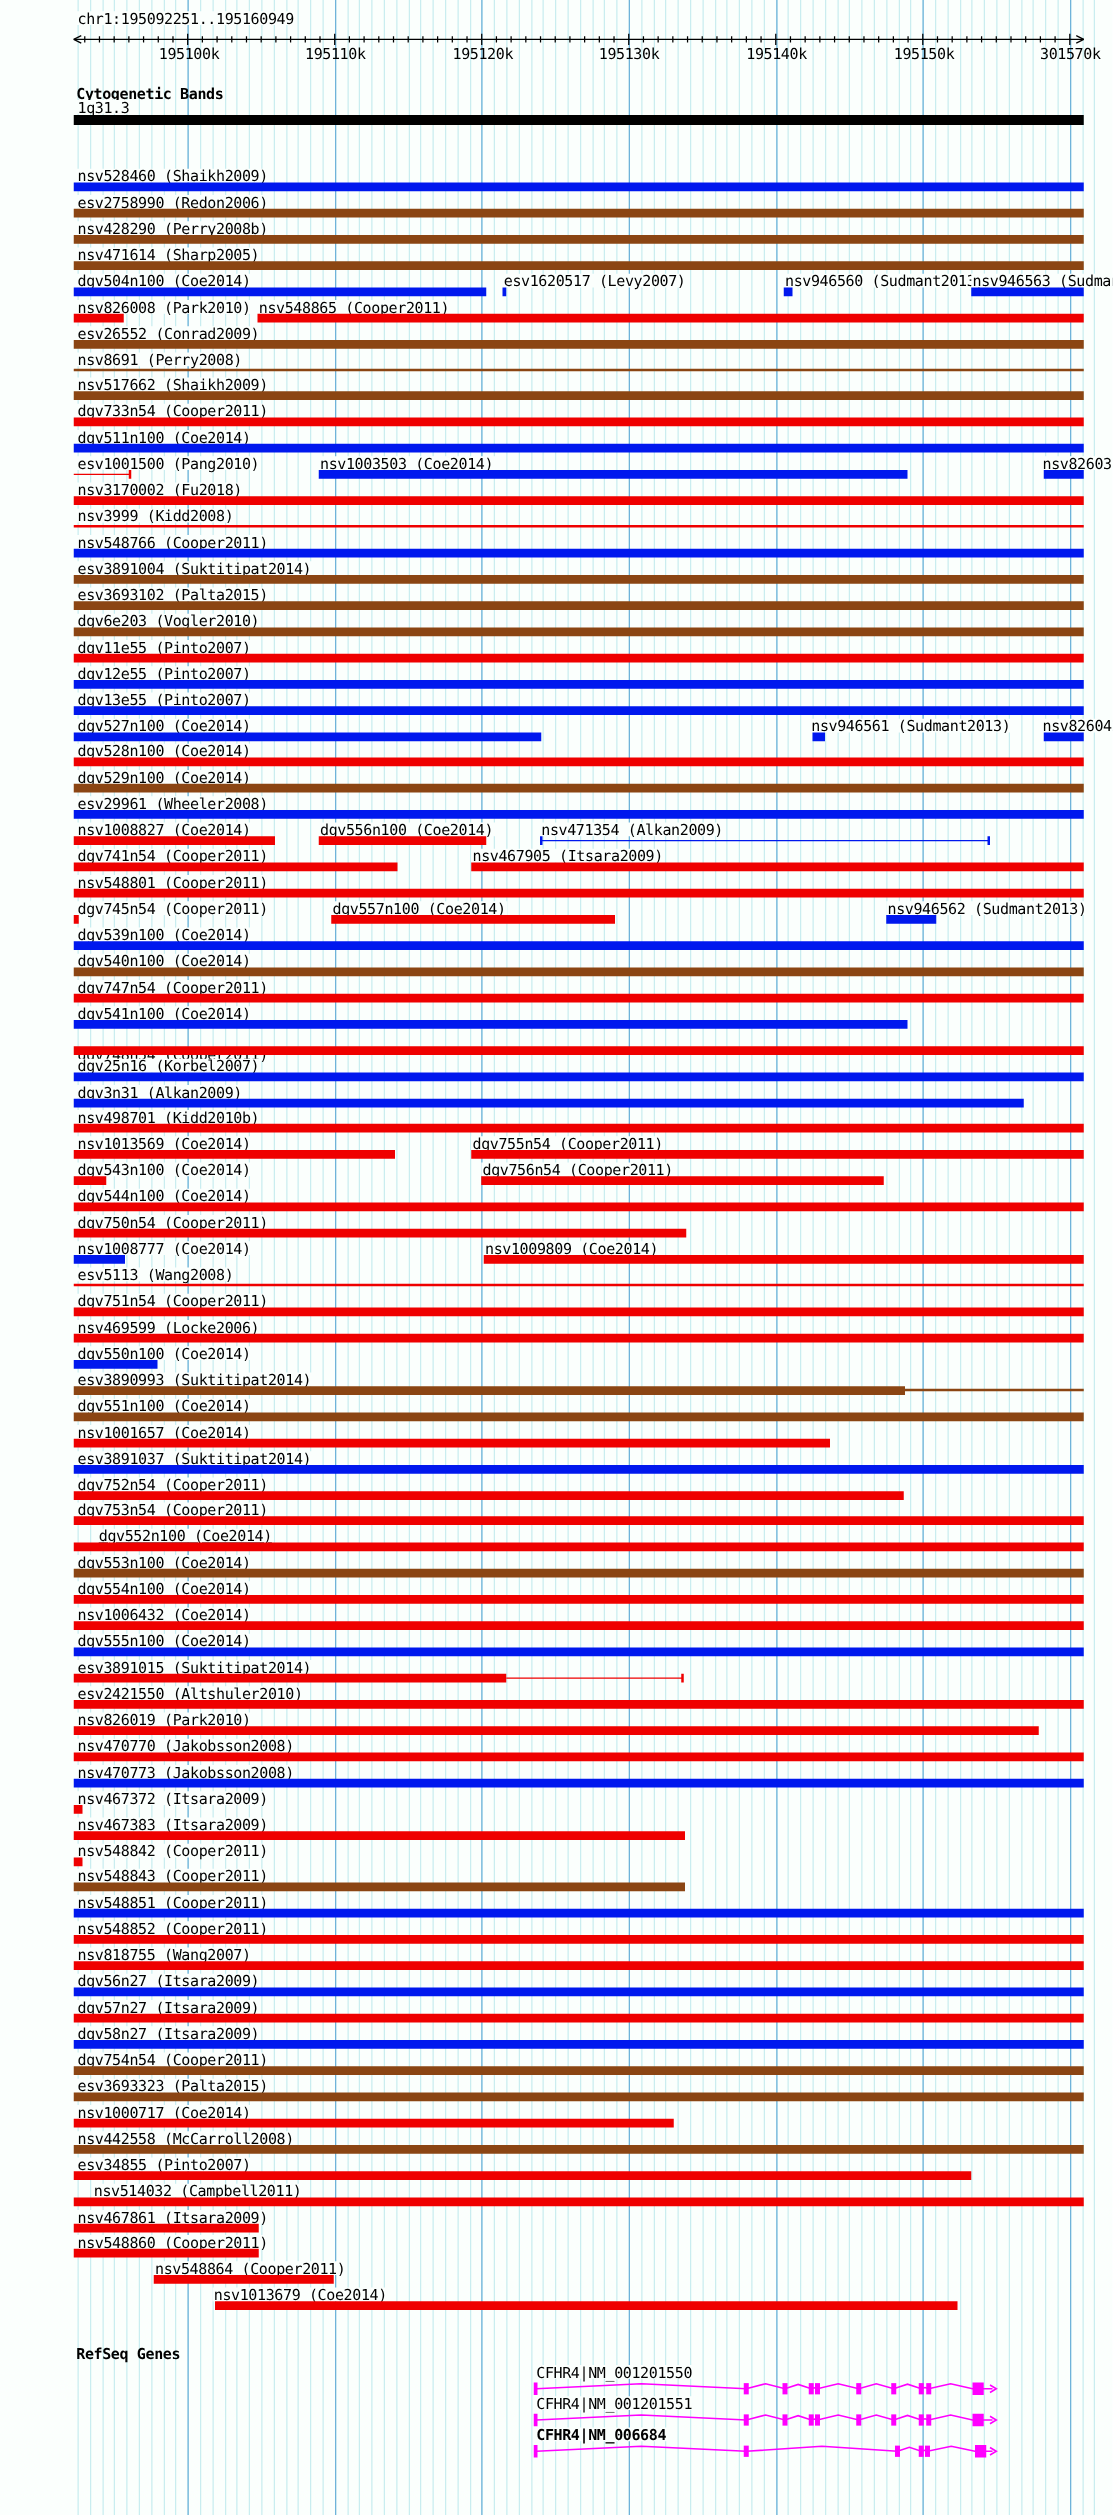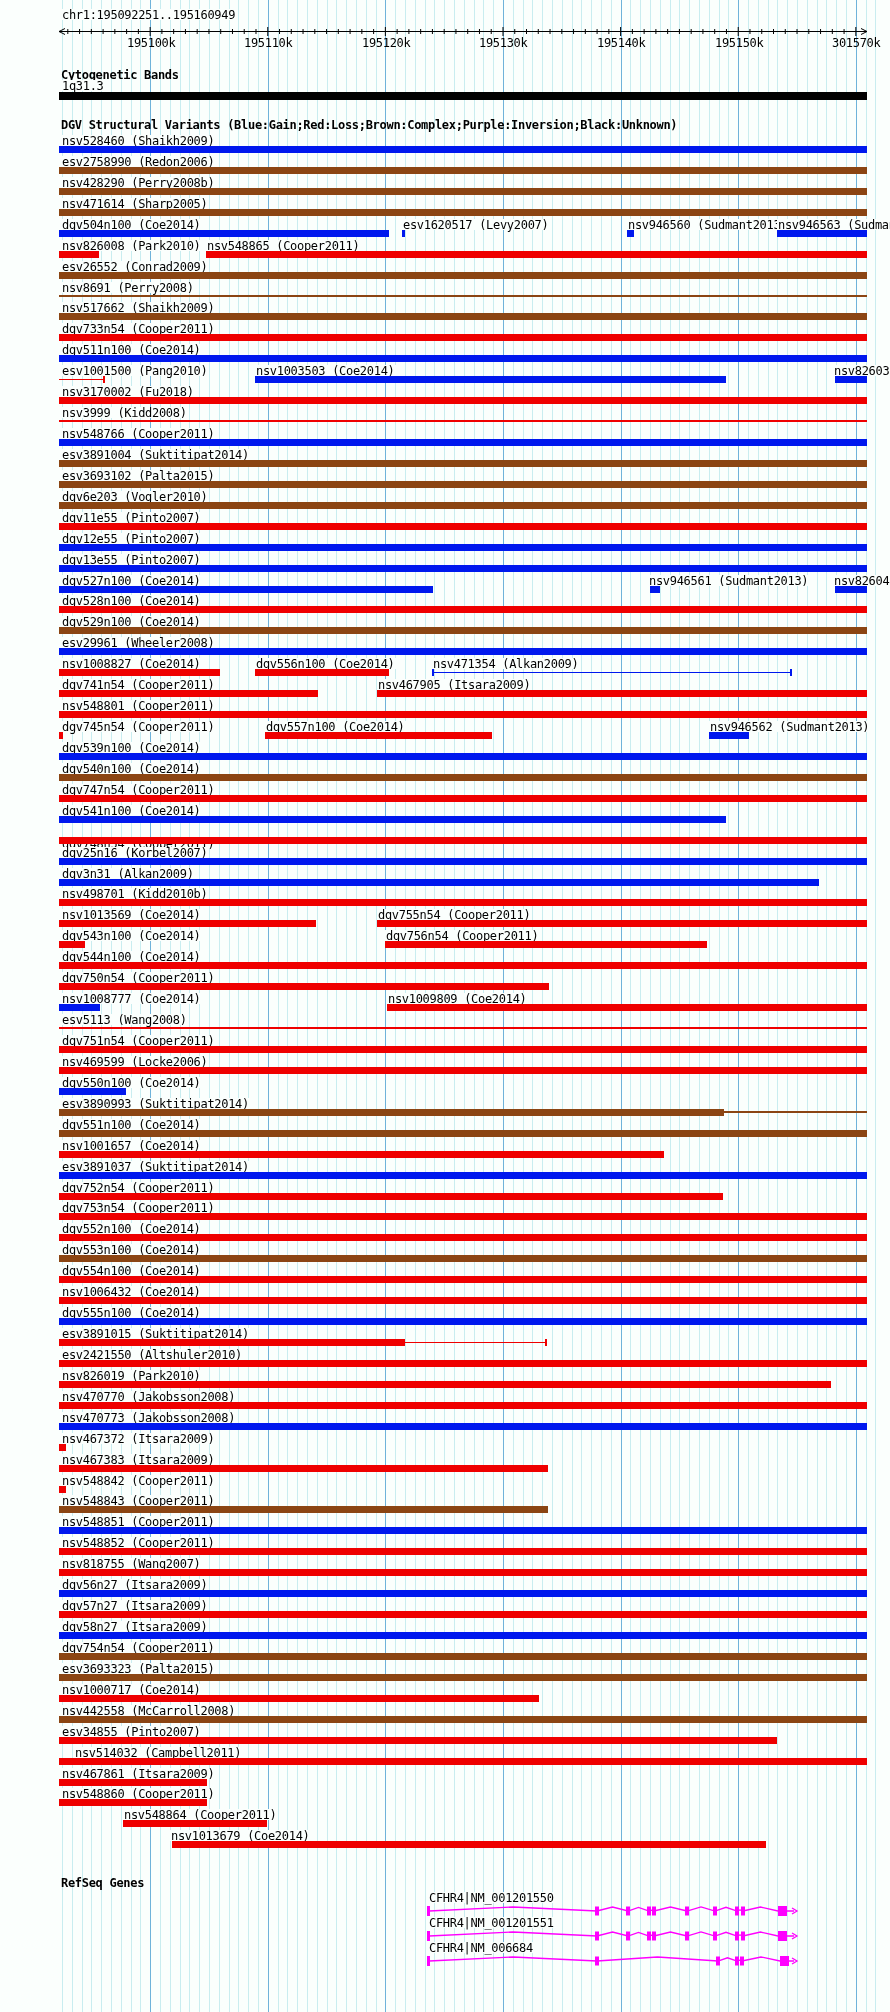--- a/index.html
+++ b/index.html
@@ -201,21 +201,20 @@
       <div class="lbl" style="top: 37px; left: 478px; background: transparent;">195130k</div>
       <div class="lbl" style="top: 37px; left: 596px; background: transparent;">195140k</div>
       <div class="lbl" style="top: 37px; left: 714px; background: transparent;">195150k</div>
       <div class="lbl" style="top: 37px; left: 831px; background: transparent;">301570k</div>
     </div>
 
   <div class="hdr" style="left:61px;top:69px;">Cytogenetic Bands</div>
   <div class="lbl" style="left:61px;top:80px;">1q31.3</div>
   <div style="position:absolute;left:59px;top:92px;width:808px;height:8px;background:#000;"></div>
 
-  <div class="hdr" style="left:61px;top:119px;">DGV Structural Variants (Blue:Gain;Red:Loss;Brown:Complex;Purple:Inversion;Black:Unknown)</div>
 
   <div id="dgv-rows">
       <div class="lbl" style="left: 61px; top: 135px;">nsv528460 (Shaikh2009)</div>
       <div class="bar" style="left: 59px; top: 146px; width: 808px; background: rgb(0, 24, 238);"></div>
       <div class="lbl" style="left: 61px; top: 156px;">esv2758990 (Redon2006)</div>
       <div class="bar" style="left: 59px; top: 167px; width: 808px; background: rgb(139, 69, 19);"></div>
       <div class="lbl" style="left: 61px; top: 177px;">nsv428290 (Perry2008b)</div>
       <div class="bar" style="left: 59px; top: 188px; width: 808px; background: rgb(139, 69, 19);"></div>
       <div class="lbl" style="left: 61px; top: 198px;">nsv471614 (Sharp2005)</div>
       <div class="bar" style="left: 59px; top: 209px; width: 808px; background: rgb(139, 69, 19);"></div>
@@ -344,21 +343,21 @@
       <div class="lbl" style="left: 61px; top: 1119px;">dgv551n100 (Coe2014)</div>
       <div class="bar" style="left: 59px; top: 1130px; width: 808px; background: rgb(139, 69, 19);"></div>
       <div class="lbl" style="left: 61px; top: 1140px;">nsv1001657 (Coe2014)</div>
       <div class="bar" style="left: 59px; top: 1151px; width: 605px; background: rgb(239, 0, 0);"></div>
       <div class="lbl" style="left: 61px; top: 1161px;">esv3891037 (Suktitipat2014)</div>
       <div class="bar" style="left: 59px; top: 1172px; width: 808px; background: rgb(0, 24, 238);"></div>
       <div class="lbl" style="left: 61px; top: 1182px;">dgv752n54 (Cooper2011)</div>
       <div class="bar" style="left: 59px; top: 1193px; width: 664px; background: rgb(239, 0, 0);"></div>
       <div class="lbl" style="left: 61px; top: 1202px;">dgv753n54 (Cooper2011)</div>
       <div class="bar" style="left: 59px; top: 1213px; width: 808px; background: rgb(239, 0, 0);"></div>
-      <div class="lbl" style="left: 61px; top: 1223px; text-decoration: underline;">dgv552n100 (Coe2014)</div>
+      <div class="lbl" style="left: 78px; top: 1223px; text-decoration: underline;">dgv552n100 (Coe2014)</div>
       <div class="bar" style="left: 59px; top: 1234px; width: 808px; background: rgb(239, 0, 0);"></div>
       <div class="lbl" style="left: 61px; top: 1244px;">dgv553n100 (Coe2014)</div>
       <div class="bar" style="left: 59px; top: 1255px; width: 808px; background: rgb(139, 69, 19);"></div>
       <div class="lbl" style="left: 61px; top: 1265px;">dgv554n100 (Coe2014)</div>
       <div class="bar" style="left: 59px; top: 1276px; width: 808px; background: rgb(239, 0, 0);"></div>
       <div class="lbl" style="left: 61px; top: 1286px;">nsv1006432 (Coe2014)</div>
       <div class="bar" style="left: 59px; top: 1297px; width: 808px; background: rgb(239, 0, 0);"></div>
       <div class="lbl" style="left: 61px; top: 1307px;">dgv555n100 (Coe2014)</div>
       <div class="bar" style="left: 59px; top: 1318px; width: 808px; background: rgb(0, 24, 238);"></div>
       <div class="lbl" style="left: 61px; top: 1328px;">esv3891015 (Suktitipat2014)</div>
@@ -440,21 +439,21 @@
         <rect x="626" y="3.5" width="4" height="9" fill="#ff00ff"></rect>
         <rect x="647" y="3.5" width="4" height="9" fill="#ff00ff"></rect>
         <rect x="652" y="3.5" width="4" height="9" fill="#ff00ff"></rect>
         <rect x="685" y="3.5" width="4" height="9" fill="#ff00ff"></rect>
         <rect x="713" y="3.5" width="4" height="9" fill="#ff00ff"></rect>
         <rect x="735" y="3.5" width="4" height="9" fill="#ff00ff"></rect>
         <rect x="741" y="3.5" width="4" height="9" fill="#ff00ff"></rect>
         <rect x="778" y="3" width="9" height="10" fill="#ff00ff"></rect>
         <path d="M792,5 L797,8 L792,11" fill="none" stroke="#ff00ff" stroke-width="1.3"></path>
       </svg>
-      <div class="lbl" style="left: 428px; top: 1942px;">CFHR4|NM_006684</div>
+      <div class="lbl" style="left: 428px; top: 1942px; font-weight: bold;">CFHR4|NM_006684</div>
       <svg width="890" height="16" style="left: 0px; top: 1952.5px;">
         <path d="M429,8 L513.0,4.0 L597.0,8 L657.5,4.0 L718.0,8 L727.5,4.8 L737.0,8 L739.5,7.2 L742.0,8 L761.0,4.0 L780.0,8 L794,8" fill="none" stroke="#ff00ff" stroke-width="1.3"></path>
         <rect x="427" y="3" width="3" height="10" fill="#ff00ff"></rect>
         <rect x="595" y="3.5" width="4" height="9" fill="#ff00ff"></rect>
         <rect x="716" y="3.5" width="4" height="9" fill="#ff00ff"></rect>
         <rect x="735" y="3.5" width="4" height="9" fill="#ff00ff"></rect>
         <rect x="740" y="3.5" width="4" height="9" fill="#ff00ff"></rect>
         <rect x="780" y="3" width="9" height="10" fill="#ff00ff"></rect>
         <path d="M792,5 L797,8 L792,11" fill="none" stroke="#ff00ff" stroke-width="1.3"></path>
       </svg>

